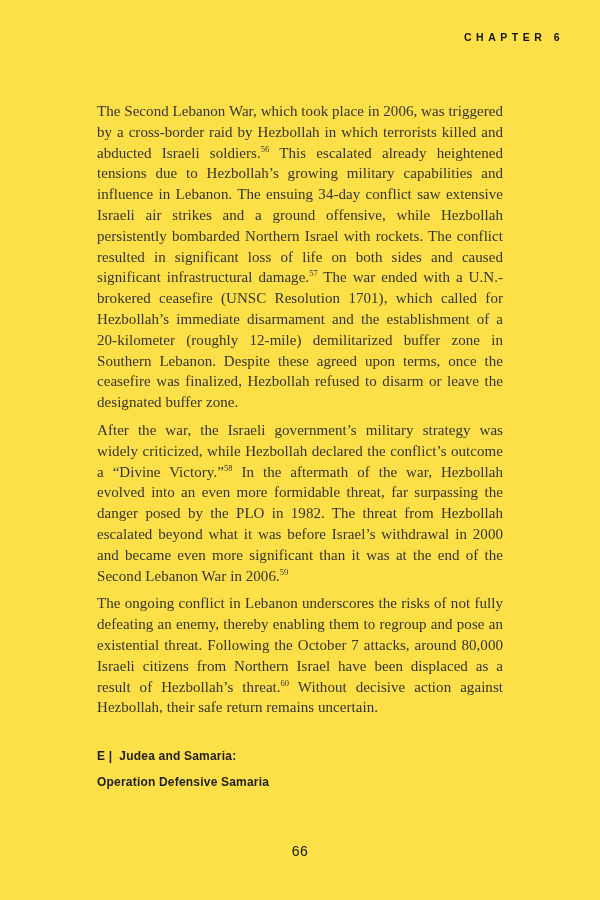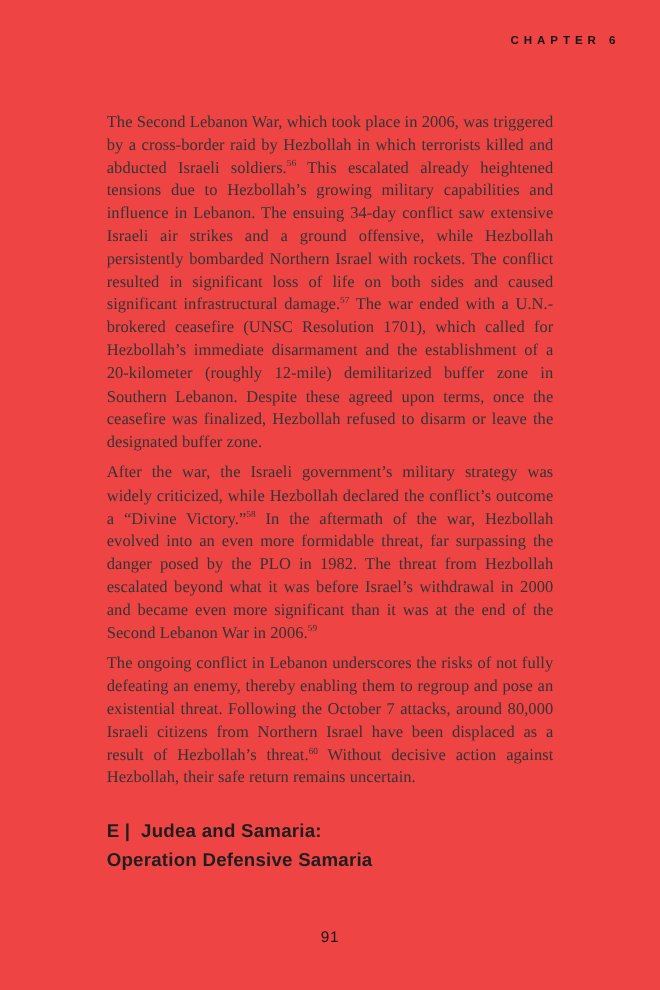--- a/index.html
+++ b/index.html
@@ -4,21 +4,21 @@
 <style>
   * { margin: 0; padding: 0; box-sizing: border-box; }
   html, body { background: #e8e8e8; }
   body {
     width: 600px; height: 900px;
     font-family: "Liberation Serif", "DejaVu Serif", serif;
   }
   .book-page {
     position: relative;
     width: 600px; height: 900px;
-    background: #ef4444;
+    background: #fde047;
     overflow: hidden;
   }
   .chapter-header {
     position: absolute;
     top: 31px; right: 36px;
     font-family: "Liberation Sans", sans-serif;
     font-weight: 700;
     font-size: 10.5px;
     letter-spacing: 4.5px;
     color: #141414;
@@ -39,21 +39,21 @@
   }
   .body-paragraph sup.fnref {
     font-size: 8.5px;
     line-height: 0;
     vertical-align: super;
     letter-spacing: 0;
   }
   .section-heading {
     font-family: "Liberation Sans", sans-serif;
     font-weight: 700;
-    font-size: 17px;
+    font-size: 12px;
     line-height: 26px;
     letter-spacing: 0.2px;
     color: #1e1e1e;
     margin-top: 25px;
     margin-bottom: 14px;
     white-space: pre-wrap;
     text-align: left;
   }
   .page-number {
     position: absolute;
@@ -80,15 +80,15 @@
 
     <p class="body-paragraph">After the war, the Israeli government’s military strategy was widely criticized, while Hezbollah declared the conflict’s outcome a “Divine Victory.”<sup class="fnref">58</sup> In the aftermath of the war, Hezbollah evolved into an even more formidable threat, far surpassing the danger posed by the PLO in 1982. The threat from Hezbollah escalated beyond what it was before Israel’s withdrawal in 2000 and became even more significant than it was at the end of the Second Lebanon War in 2006.<sup class="fnref">59</sup></p>
 
     <p class="body-paragraph">The ongoing conflict in Lebanon underscores the risks of not fully defeating an enemy, thereby enabling them to regroup and pose an existential threat. Following the October 7 attacks, around 80,000 Israeli citizens from Northern Israel have been displaced as a result of Hezbollah’s threat.<sup class="fnref">60</sup> Without decisive action against Hezbollah, their safe return remains uncertain.</p>
 
     <h2 class="section-heading"><span>E |  Judea and Samaria:</span><br><span>Operation Defensive Samaria</span></h2>
 
 
   </div>
 
-  <div class="page-number">91</div>
+  <div class="page-number">66</div>
 
 </div>
 
 </body></html>

